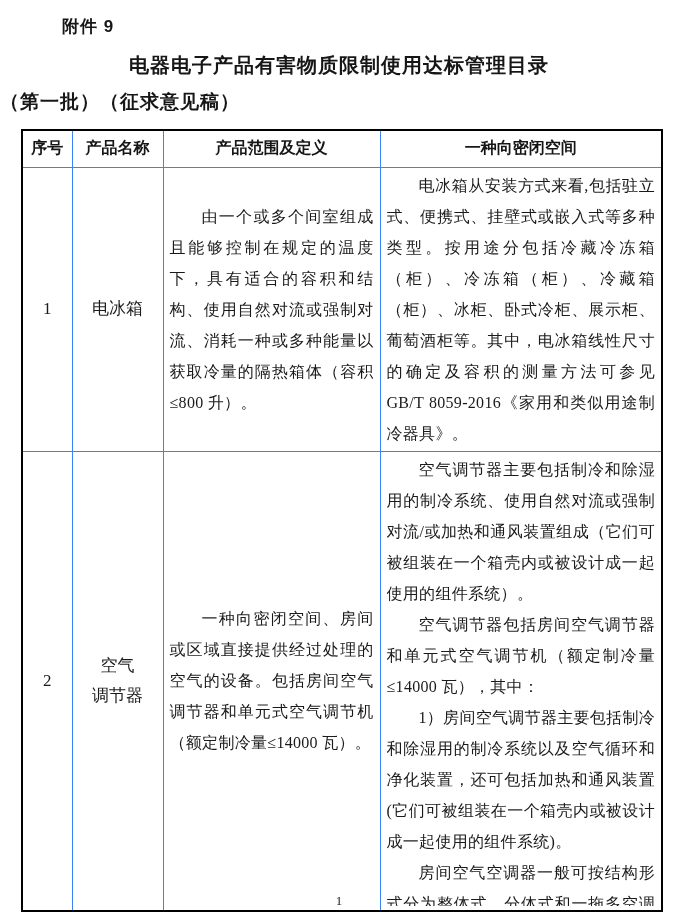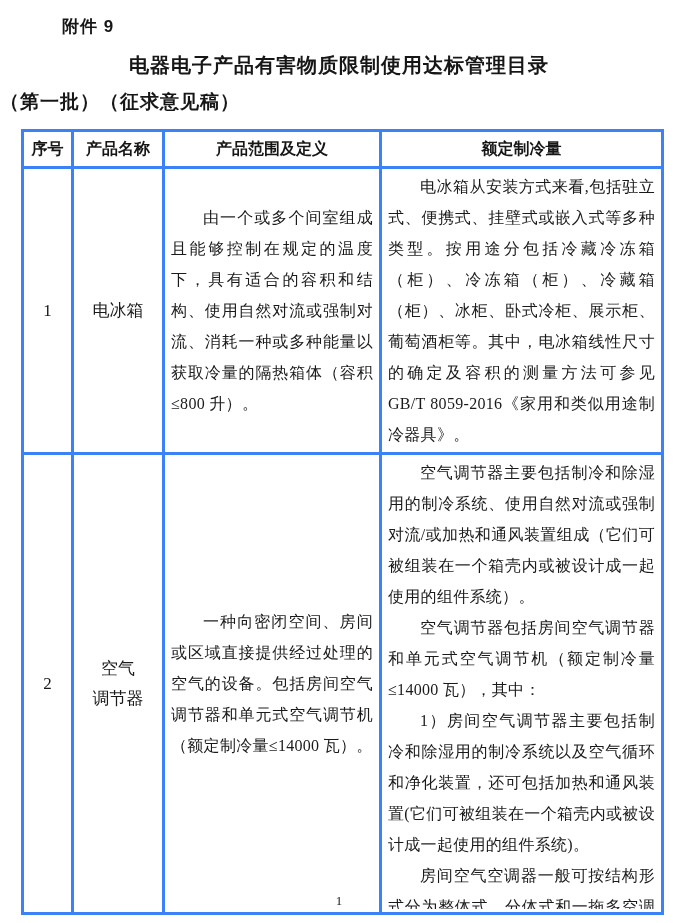--- a/index.html
+++ b/index.html
@@ -37,21 +37,21 @@
     letter-spacing: 1px;
   }
   table.catalog {
     position: absolute; left: 21px; top: 129px;
     width: 640px;
     border-collapse: collapse;
     table-layout: fixed;
     border: 2px solid #000;
   }
   table.catalog th, table.catalog td {
-    border: 3px solid #3b82f6;
+    border: 1px solid #3b82f6;
   }
   table.catalog th {
     font-family: "Liberation Sans", sans-serif;
     font-weight: bold; font-size: 16px; color: #161616;
     height: 37px; text-align: center; vertical-align: middle;
   }
   td.cell-no, td.cell-name {
     text-align: center; vertical-align: middle;
     font-size: 17px; color: #1a1a1a;
   }
@@ -91,21 +91,21 @@
       <col style="width:50px">
       <col style="width:91px">
       <col style="width:217px">
       <col style="width:282px">
     </colgroup>
     <tbody>
         <tr>
       <th>序号</th>
       <th>产品名称</th>
       <th>产品范围及定义</th>
-      <th>额定制冷量</th>
+      <th>一种向密闭空间</th>
     </tr>
 
     <tr class="row-1">
       <td class="cell-no">1</td>
       <td class="cell-name">
         <span class="name-text">电冰箱</span>
       </td>
       <td class="cell-scope">
         <p>由一个或多个间室组成且能够控制在规定的温度下，具有适合的容积和结构、使用自然对流或强制对流、消耗一种或多种能量以获取冷量的隔热箱体（容积≤800 升）。</p>
       </td>

